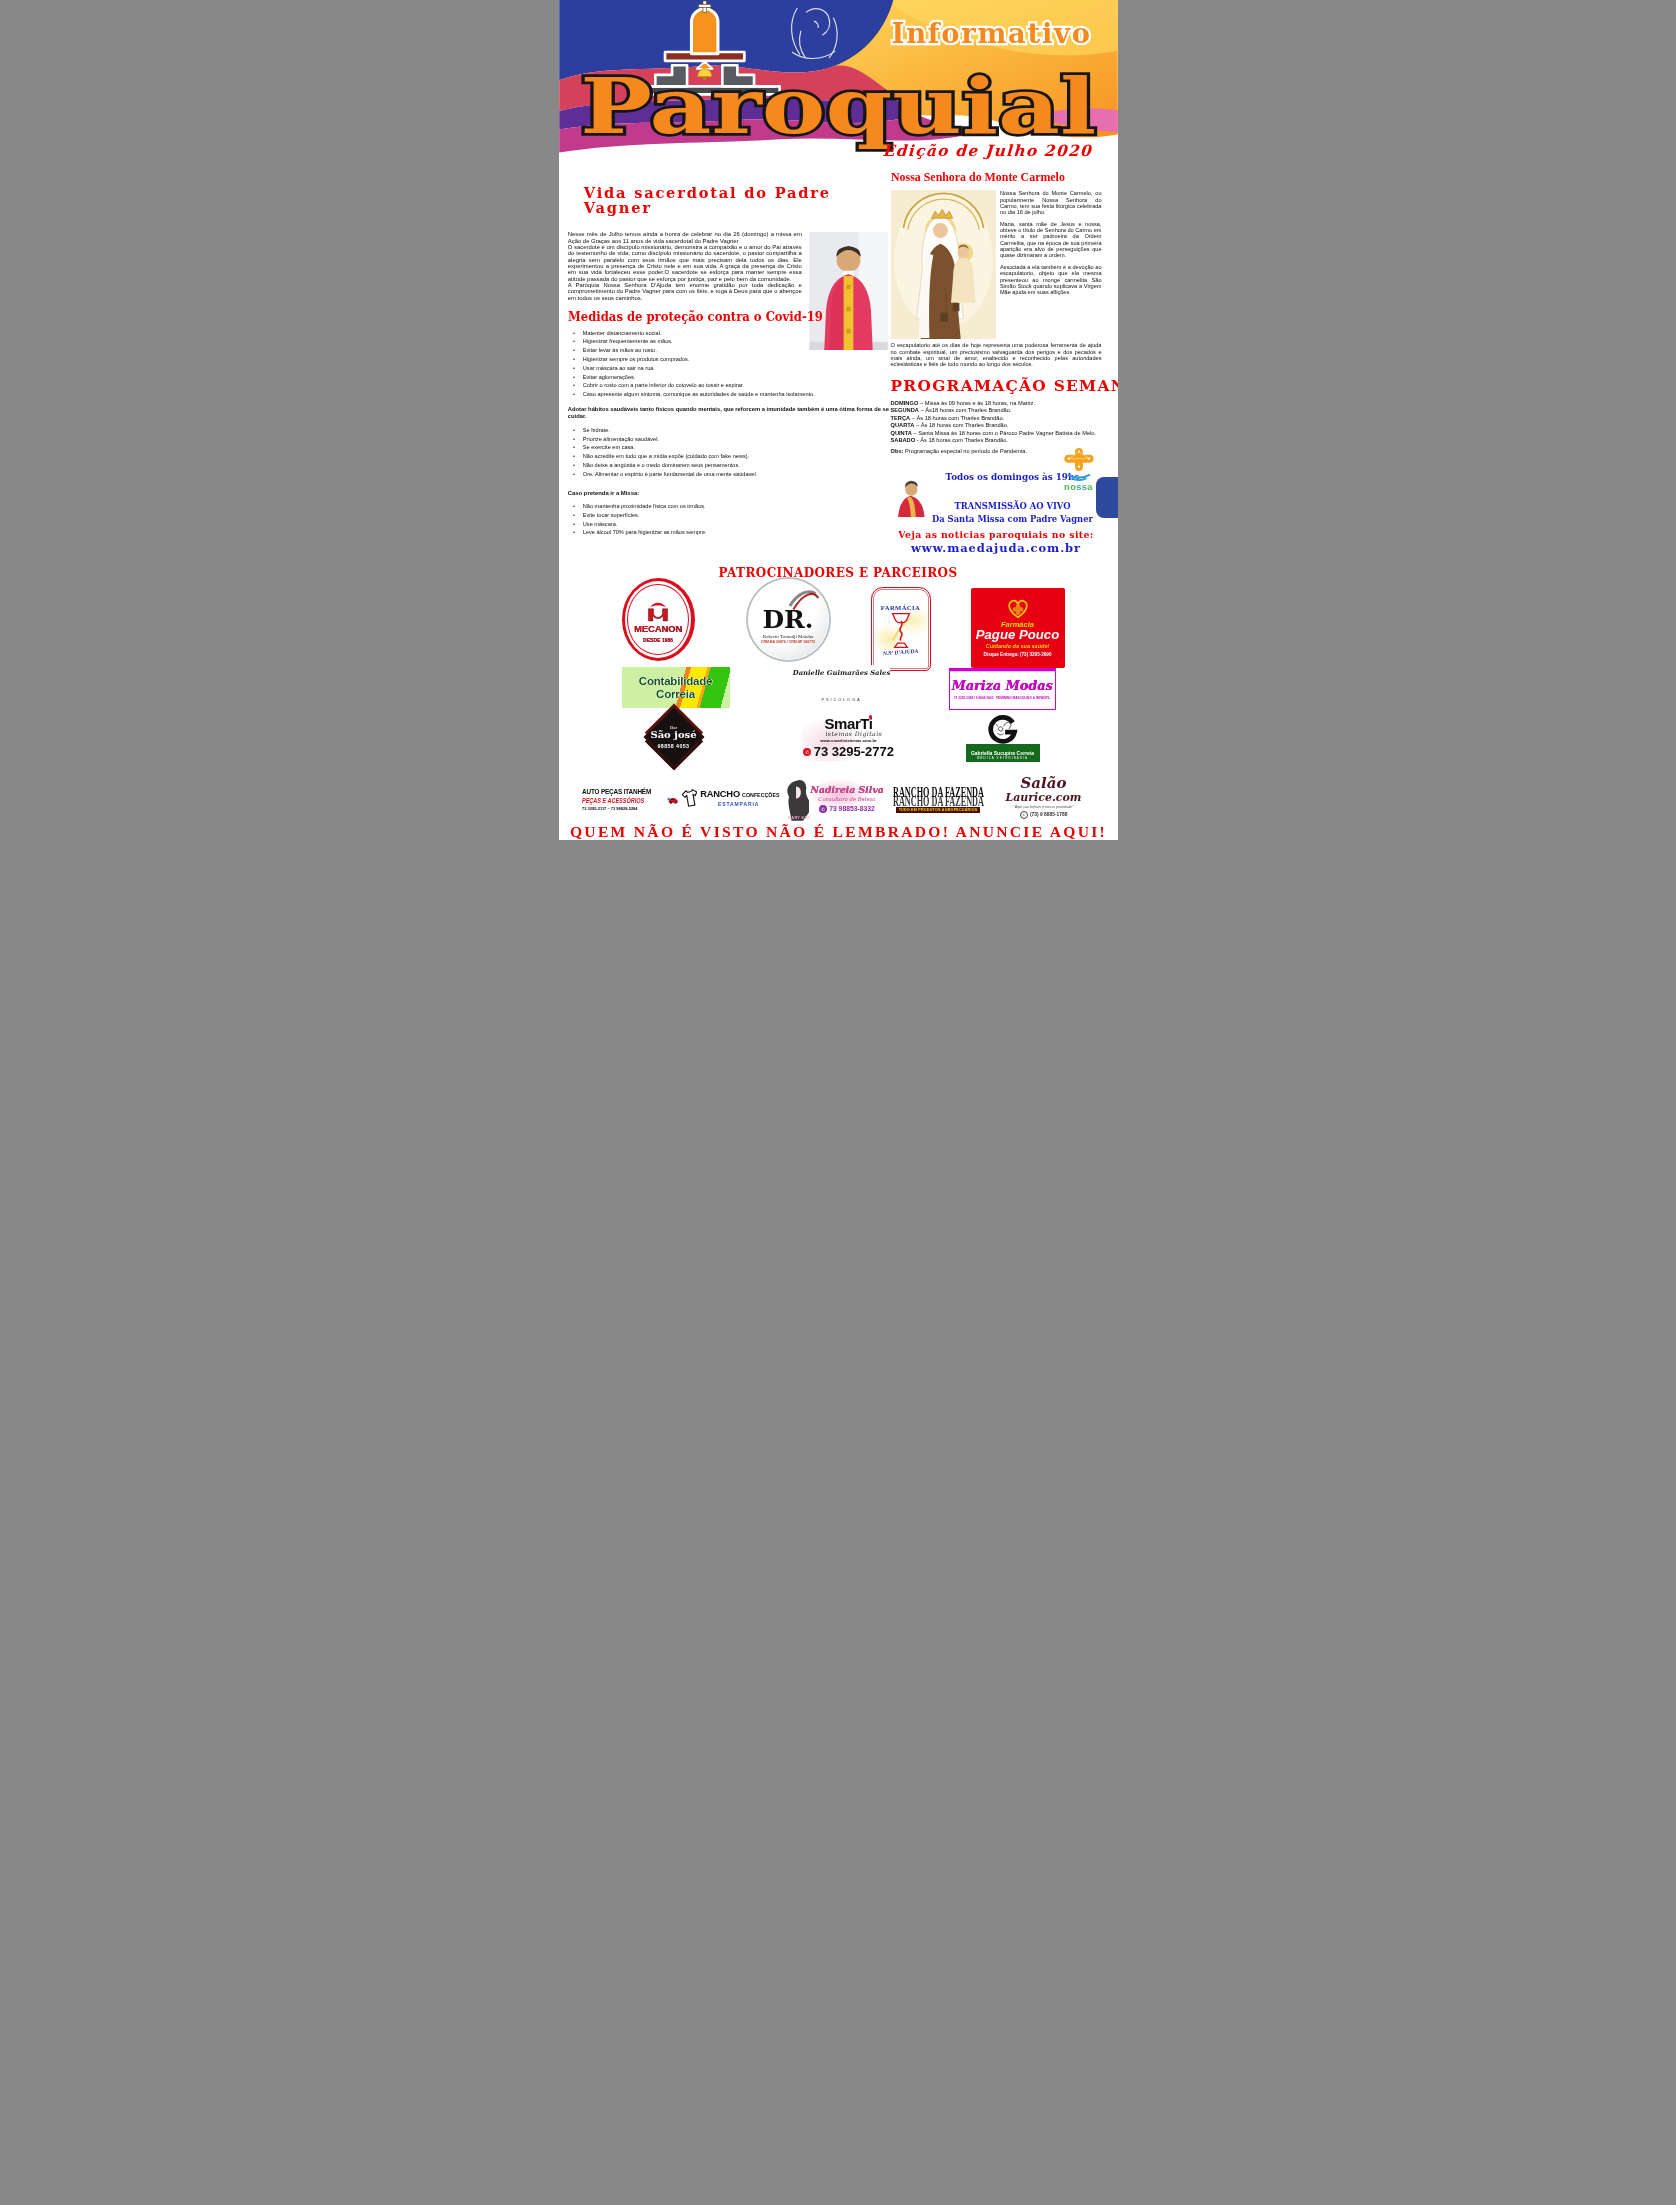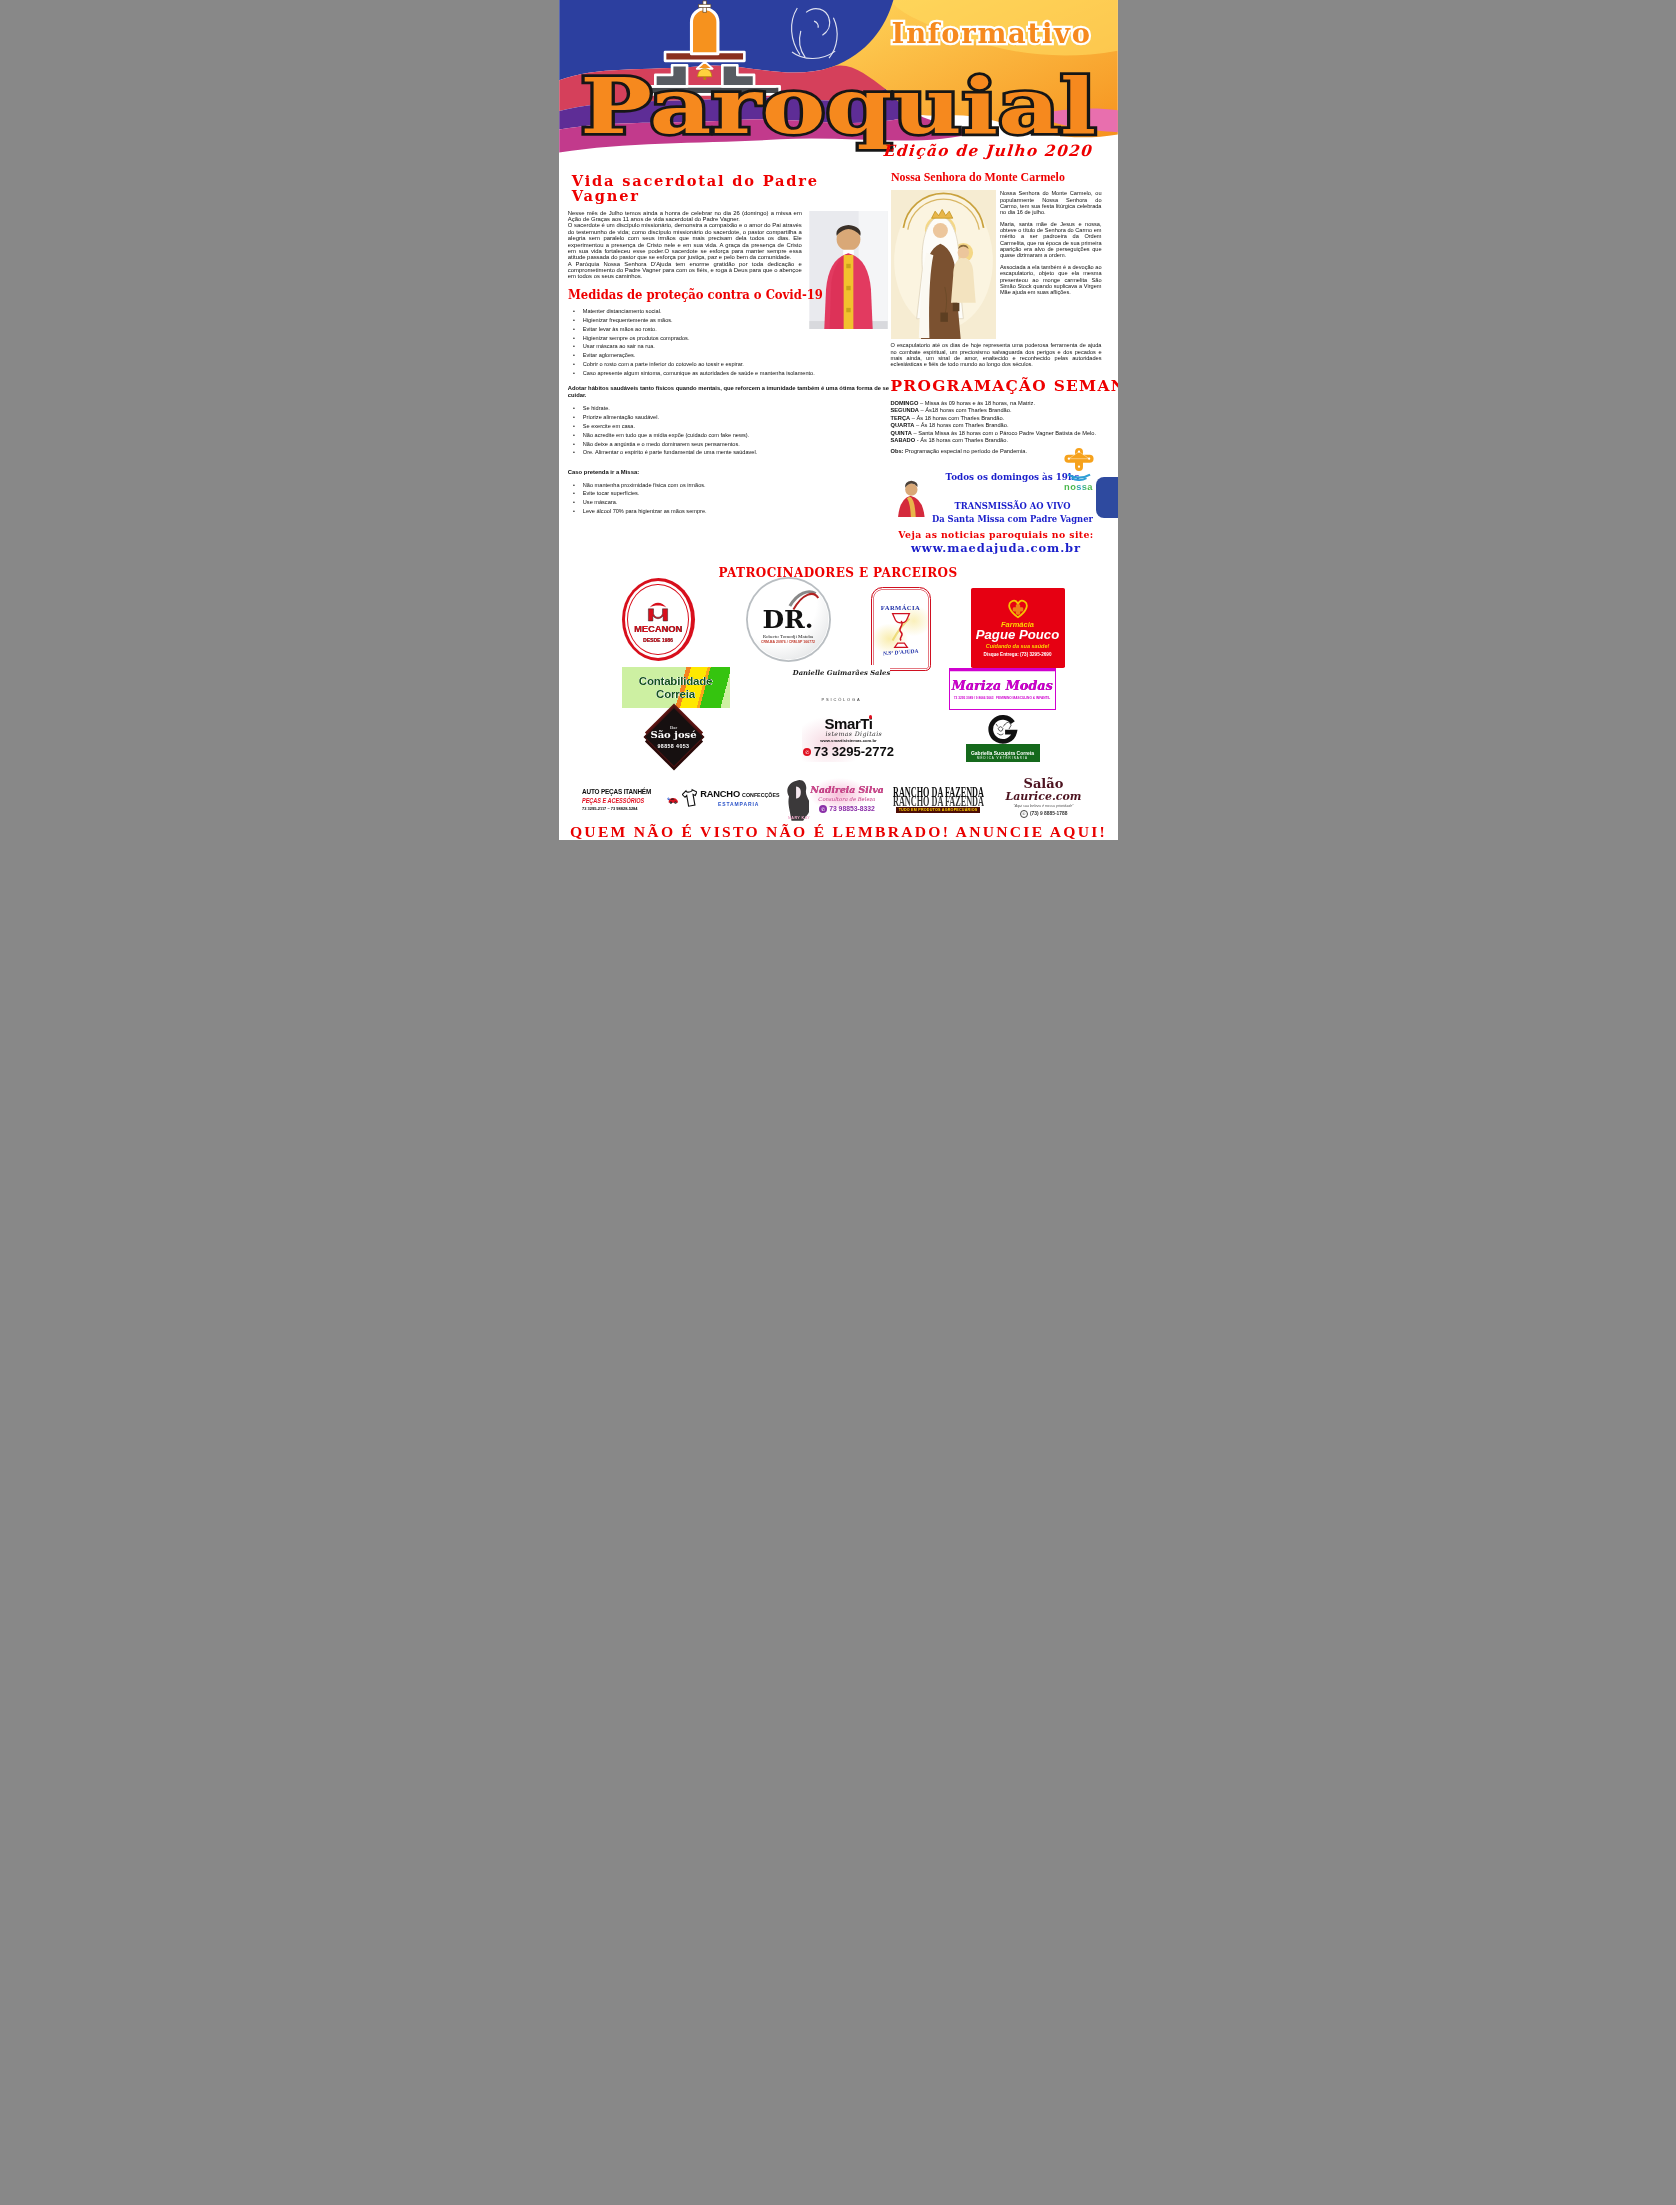--- a/index.html
+++ b/index.html
@@ -7,21 +7,21 @@
         font-family:"Liberation Sans",sans-serif;}
   
   .hdr{position:absolute;left:0;top:0;width:559px;height:164px;}
   .hdr svg{display:block;}
   .edition{position:absolute;top:142px;right:24px;font-family:"DejaVu Serif",serif;
            font-style:italic;font-weight:bold;font-size:15.4px;letter-spacing:1.3px;color:#ee0000;
            transform:skewX(-6deg);}
   
   .col-left{position:absolute;left:9.3px;top:170px;width:320px;}
   .col-right{position:absolute;left:332px;top:170px;width:211px;}
-  .h-cooper{font-family:"DejaVu Serif",serif;font-weight:bold;color:#ee0000;margin:4px;}
+  .h-cooper{font-family:"DejaVu Serif",serif;font-weight:bold;color:#ee0000;margin:16px;}
   .left-title{font-size:14.6px;letter-spacing:1.8px;line-height:1;}
   .right-title{font-family:"Liberation Serif",serif;font-weight:bold;color:#ee0000;font-size:12.8px;
                margin:0 0 5.3px;white-space:nowrap;transform:scaleX(.93);transform-origin:left;}
   .article{font-size:5.9px;line-height:1.075;text-align:justify;color:#111;margin-top:6.6px;}
   .article p{margin:0;}
   .priest-photo{float:right;width:79px;height:118px;margin:0.9px 0 2.6px 7px;}
   .mary-row{display:flex;gap:4.4px;}
   .mary-img{width:105px;height:149px;flex:none;}
   .right-text{font-size:5.6px;line-height:1.12;text-align:justify;color:#111;}
   .right-text p{margin:0 0 5.7px;}
@@ -152,21 +152,21 @@
   .nd-mk{position:absolute;left:4.4px;bottom:3.5px;font-size:3.7px;font-weight:bold;color:#f0aacb;letter-spacing:0.4px;}
   .nd-ph-row{display:flex;align-items:center;gap:1.8px;margin-top:3.1px;}
   .nd-phone{font-weight:bold;font-size:6.8px;color:#8b2fa8;}
   
   .rc{left:330px;top:776px;width:99px;height:44px;}
   .rc-name{font-family:"Liberation Serif",serif;font-weight:bold;font-size:10px;color:#0d0d0d;white-space:nowrap;
            transform:scale(.82,1.5);transform-origin:center top;text-shadow:0 6.6px 0 rgba(30,30,30,.9);}
   .rc-tag{margin-top:13.2px;background:#4d0d05;color:#ffd400;font-weight:bold;font-size:3.7px;padding:1.3px 3.1px;letter-spacing:0.2px;white-space:nowrap;}
   
   .sl{left:438px;top:773px;width:94px;height:49px;background:#fff;}
-  .sl-n1{font-family:"DejaVu Serif",serif;font-weight:bold;font-size:13px;color:#4d1320;line-height:1;}
+  .sl-n1{font-family:"DejaVu Serif",serif;font-style:italic;font-weight:bold;font-size:15px;color:#4d1320;line-height:1;}
   .sl-n2{font-family:"DejaVu Serif",serif;font-style:italic;font-weight:bold;font-size:11px;color:#4d1320;line-height:1;margin-top:0.9px;}
   .sl-tag{font-style:italic;font-size:3.7px;color:#555;margin-top:2.6px;white-space:nowrap;}
   .sl-ph-row{display:flex;align-items:center;gap:1.8px;margin-top:1.3px;}
   .wa{width:6.6px;height:6.6px;border-radius:50%;border:0.7px solid #444;display:flex;align-items:center;justify-content:center;font-size:3.7px;color:#444;}
   .sl-phone{font-weight:bold;font-size:4.9px;color:#333;}
   
   .footer{position:absolute;left:0;top:824px;width:559px;text-align:center;font-family:"Liberation Serif",serif;
           font-weight:bold;font-size:15px;color:#e90000;letter-spacing:2.2px;transform:scaleX(1.04);transform-origin:center;white-space:nowrap;}
 </style>
 </head>

